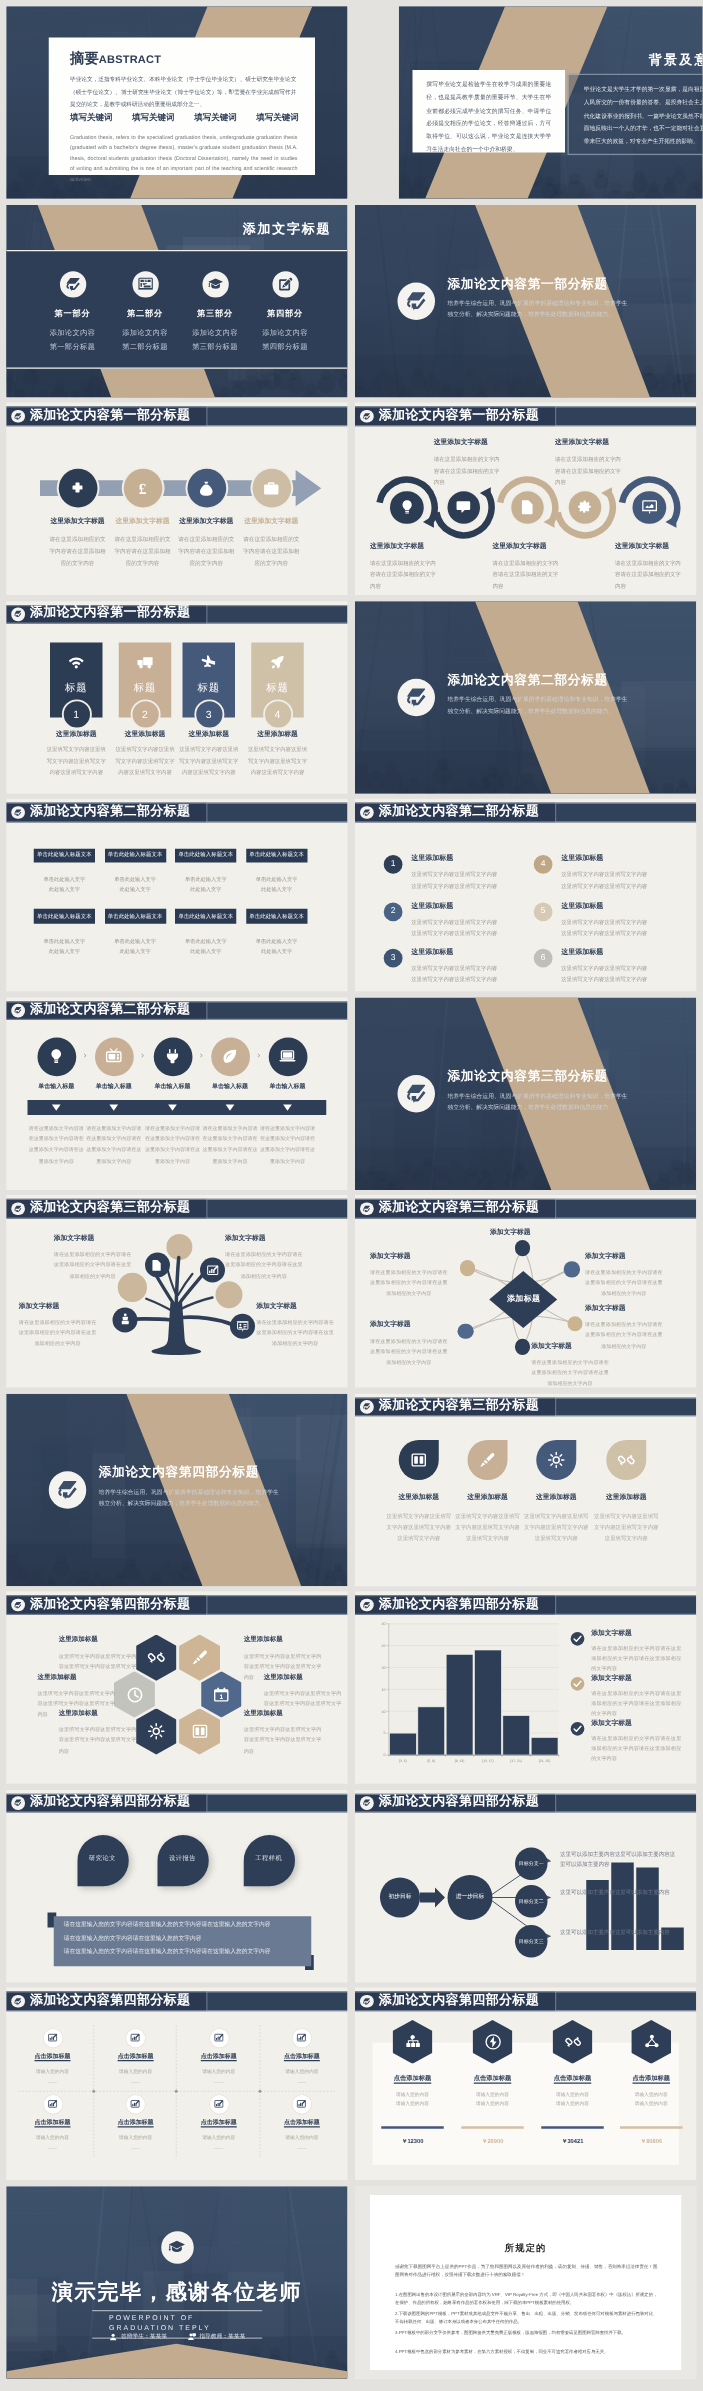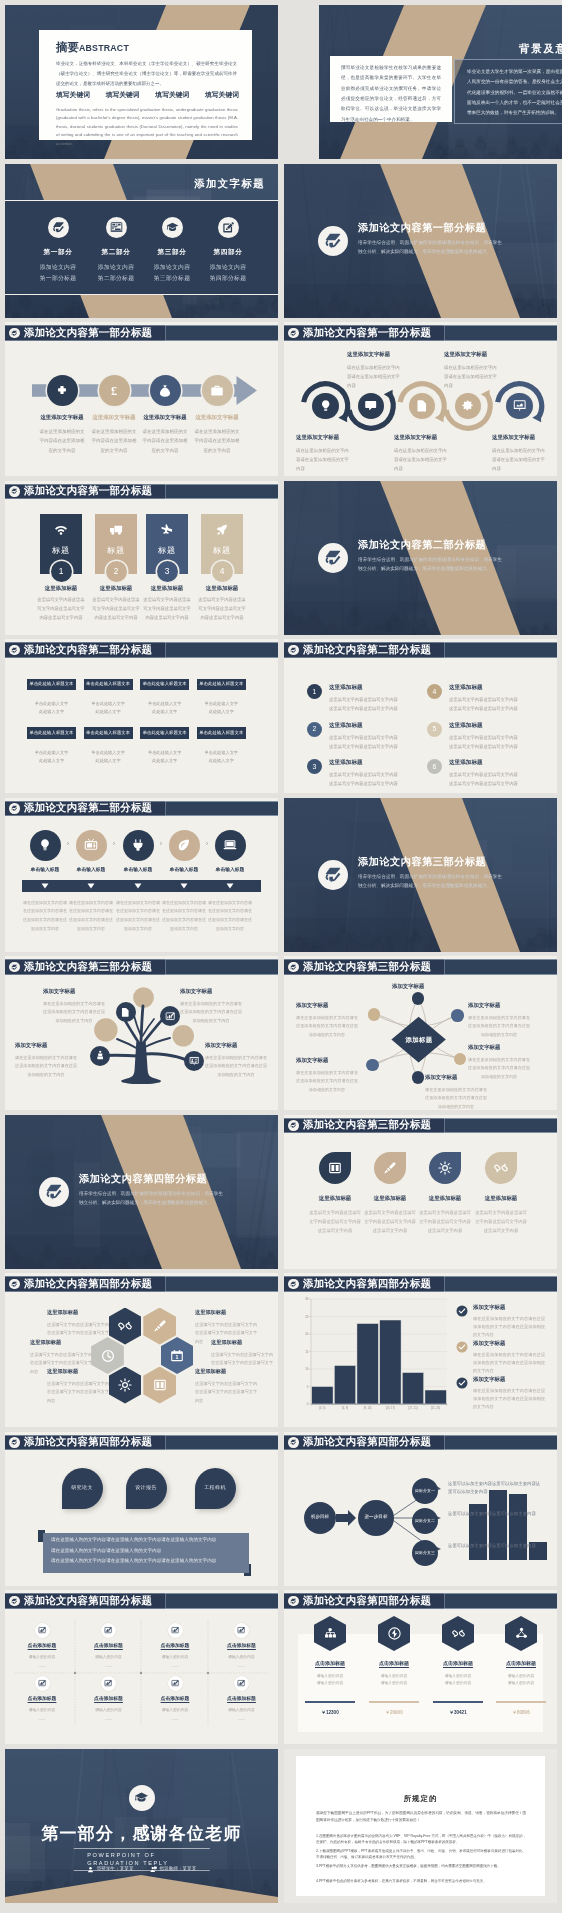--- a/index.html
+++ b/index.html
@@ -1942,21 +1942,21 @@
         </svg>
       </div>
       <div style="position:absolute;left:50%;top:36px;transform:translateX(-50%);width:26px;height:26px;border-radius:50%;background:#f4f3ef;display:flex;align-items:center;justify-content:center;">
         <svg class="ic " viewBox="0 0 24 24" style="width:15px;height:15px;display:block;color:#31425a;" fill="currentColor">
           <path d="M12 4.0 1.6 9.0 12 14.0l10.4-5z"></path>
           <path d="M5.6 11.6v3.5c0 1.9 2.9 3.4 6.4 3.4s6.4-1.5 6.4-3.4v-3.5L12 15.2z"></path>
           <rect x="2.2" y="9.8" width="1.4" height="4.5" rx=".7"></rect>
           <circle cx="2.9" cy="15.5" r="1.3"></circle>
         </svg>
       </div>
-      <div style="position:absolute;left:0;right:0;top:73px;text-align:center;font-size:17px;font-weight:700;color:#fff;letter-spacing:1.2px;">第一部分，感谢各位老师</div>
+      <div style="position:absolute;left:0;right:0;top:73px;text-align:center;font-size:17px;font-weight:700;color:#fff;letter-spacing:1.2px;">演示完毕，感谢各位老师</div>
       <div style="position:absolute;left:50%;top:99px;transform:translateX(-50%);border-top:.6px solid rgba(255,255,255,.55);border-bottom:.6px solid rgba(255,255,255,.55);padding:2.5px 14px;font-size:5.6px;letter-spacing:1.6px;color:#e9ecf1;">POWERPOINT OF GRADUATION TEPLY</div>
       <div style="position:absolute;left:0;right:0;top:117px;display:flex;justify-content:center;gap:16px;">
         <div style="display:flex;align-items:center;gap:3px;">
           <svg class="ic " viewBox="0 0 24 24" style="width:7px;height:7px;display:block;color:#ffffff;" fill="currentColor">
             <circle cx="12" cy="7.6" r="4.3"></circle>
             <path d="M3.4 21.4c0-4.0 3.9-7.2 8.6-7.2s8.6 3.2 8.6 7.2z"></path>
           </svg>
           <span style="font-size:4.6px;color:#e0e5ec;">答辩学生：某某某</span>
         </div>
         <div style="display:flex;align-items:center;gap:3px;">

